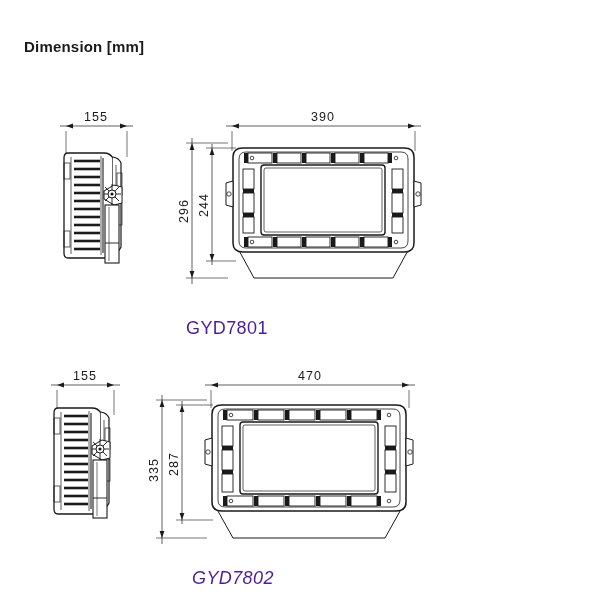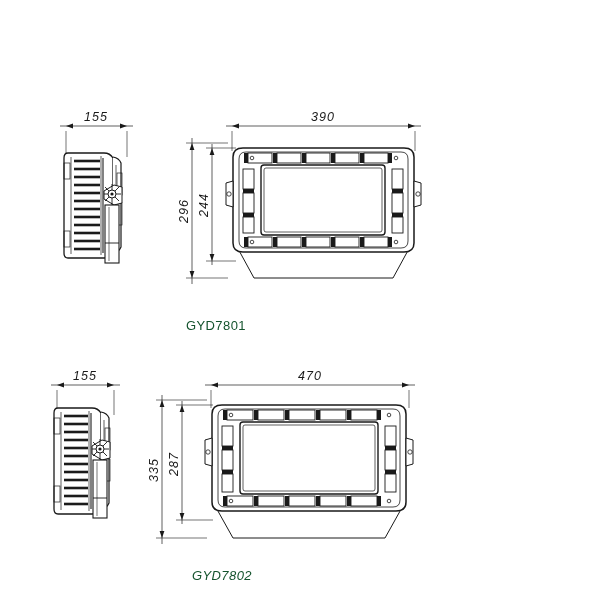--- a/index.html
+++ b/index.html
@@ -23,39 +23,39 @@
     position: absolute;
     left: 24px;
     top: 38px;
     font-size: 15px;
     font-weight: bold;
     color: #1a1a1a;
     letter-spacing: 0.2px;
   }
   .model-label {
     position: absolute;
-    font-size: 13px;
-    color: #14532d;
+    font-size: 18px;
+    color: #4c1d95;
     letter-spacing: 0.4px;
   }
   .dwg {
     position: absolute;
-    font-style: italic;
   }
   svg { display: block; }
   text {
     font-family: "Liberation Sans", sans-serif;
     fill: #1a1a1a;
   }
 </style>
 </head>
 <body>
 
 <div id="page">
 
+  <div class="page-title">Dimension [mm]</div>
 
   <div class="dwg" style="left:0px; top:95px; width:450px; height:210px;">
     <svg width="450" height="210" viewBox="0 0 450 210">
       <g stroke="#1a1a1a" fill="none" stroke-width="0.8">
 
         <g>
 
           <line x1="66" y1="36" x2="66" y2="62" stroke-width="0.6"></line>
           <line x1="127" y1="36" x2="127" y2="62" stroke-width="0.6"></line>
 

